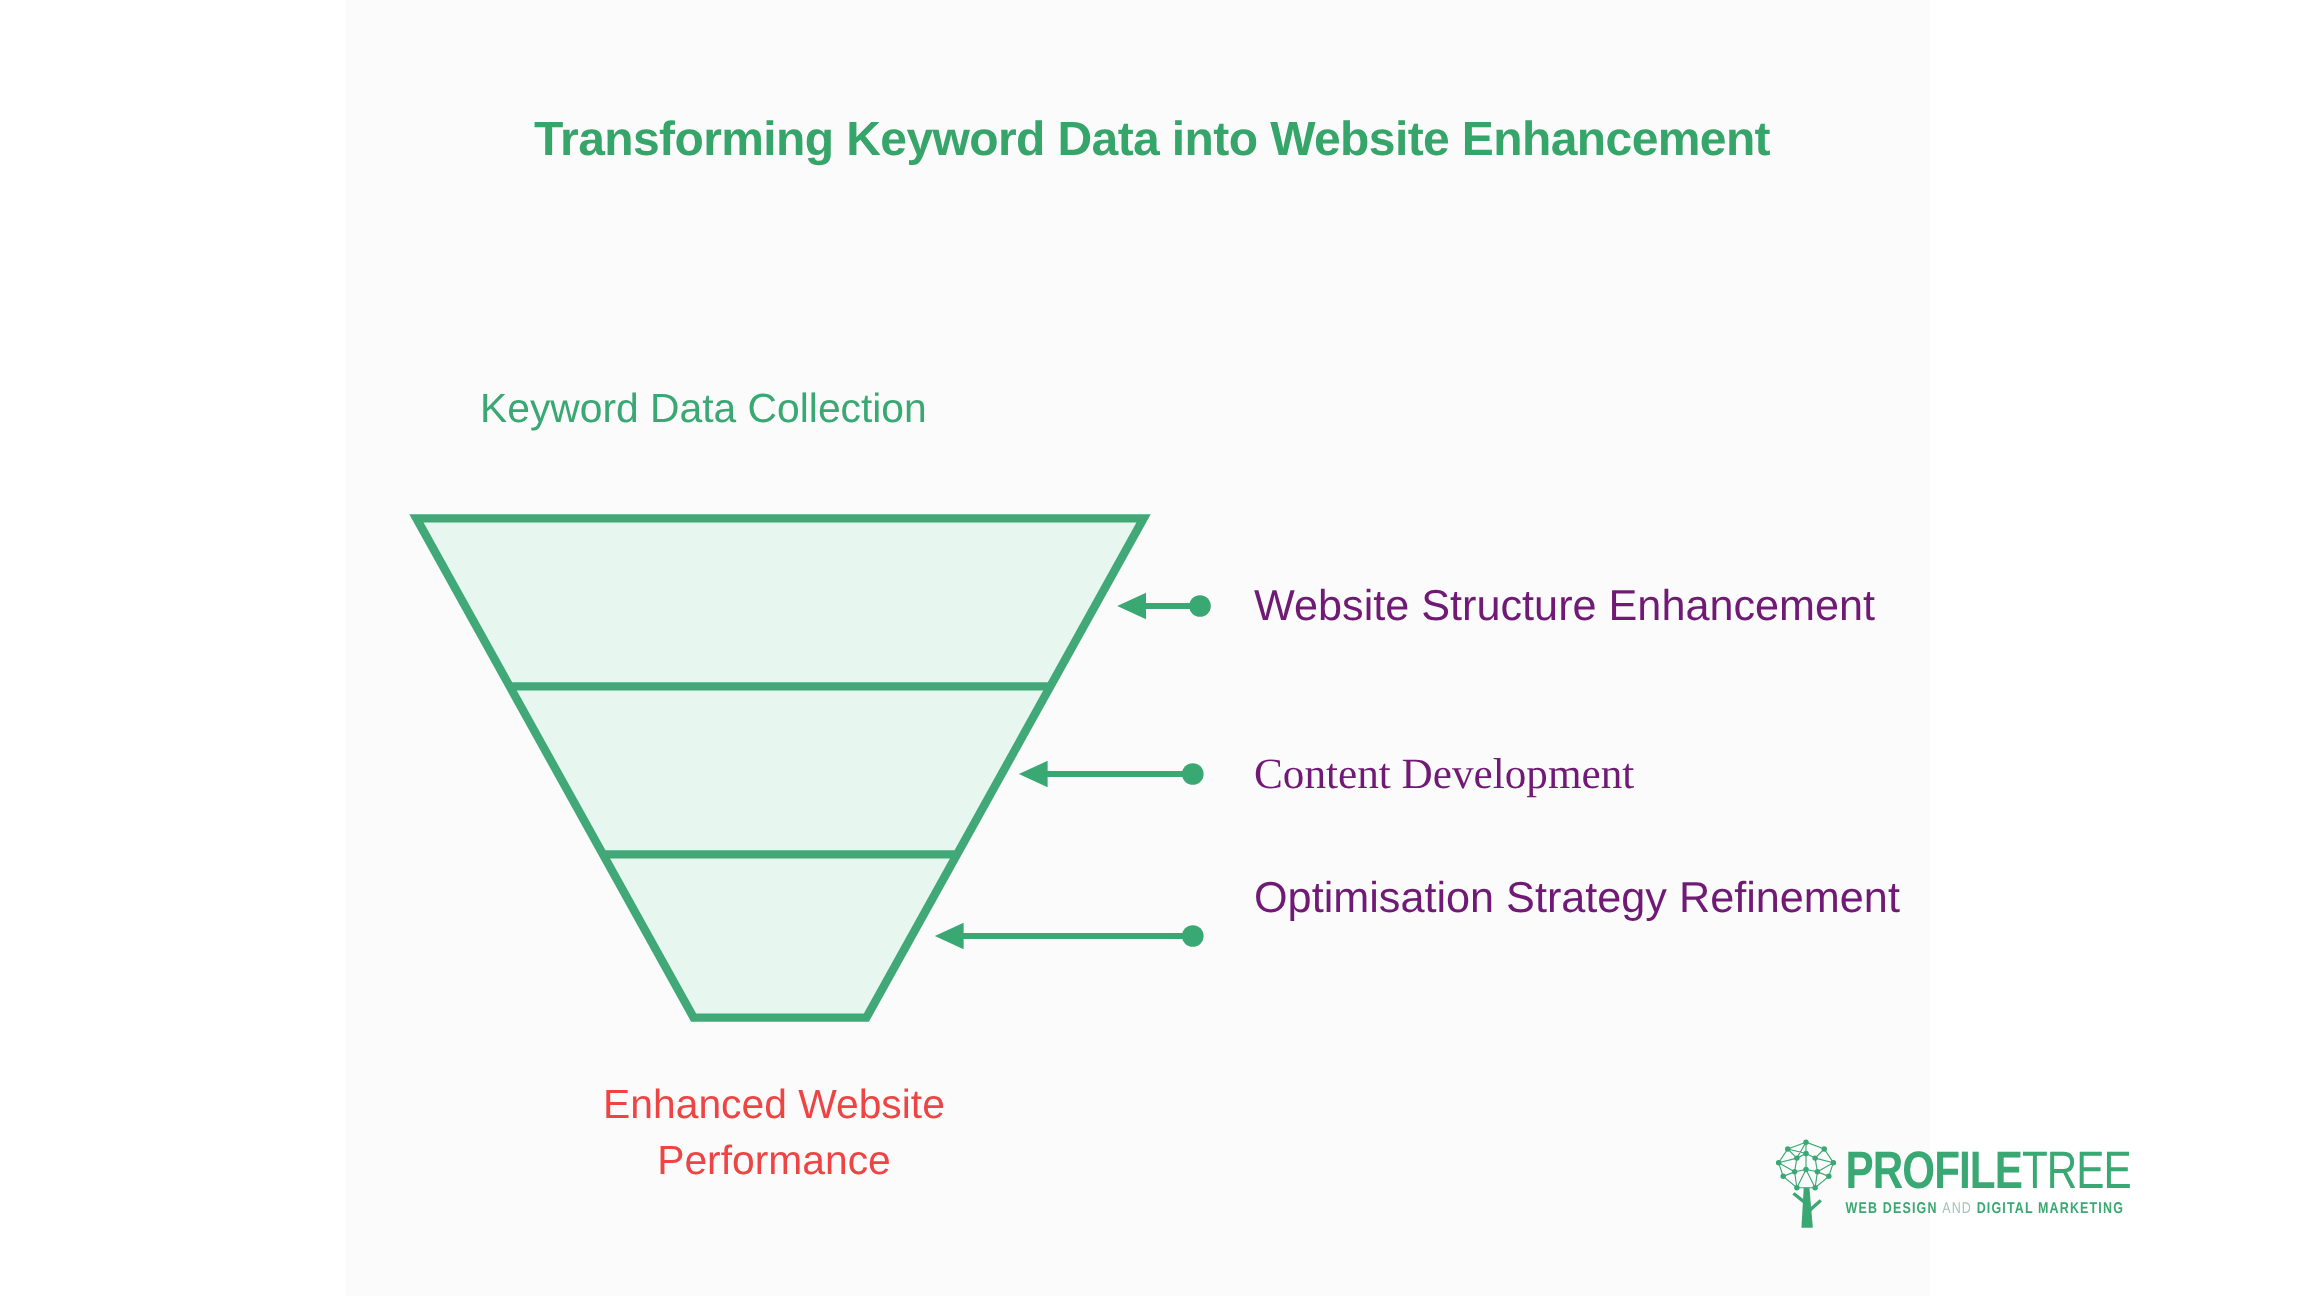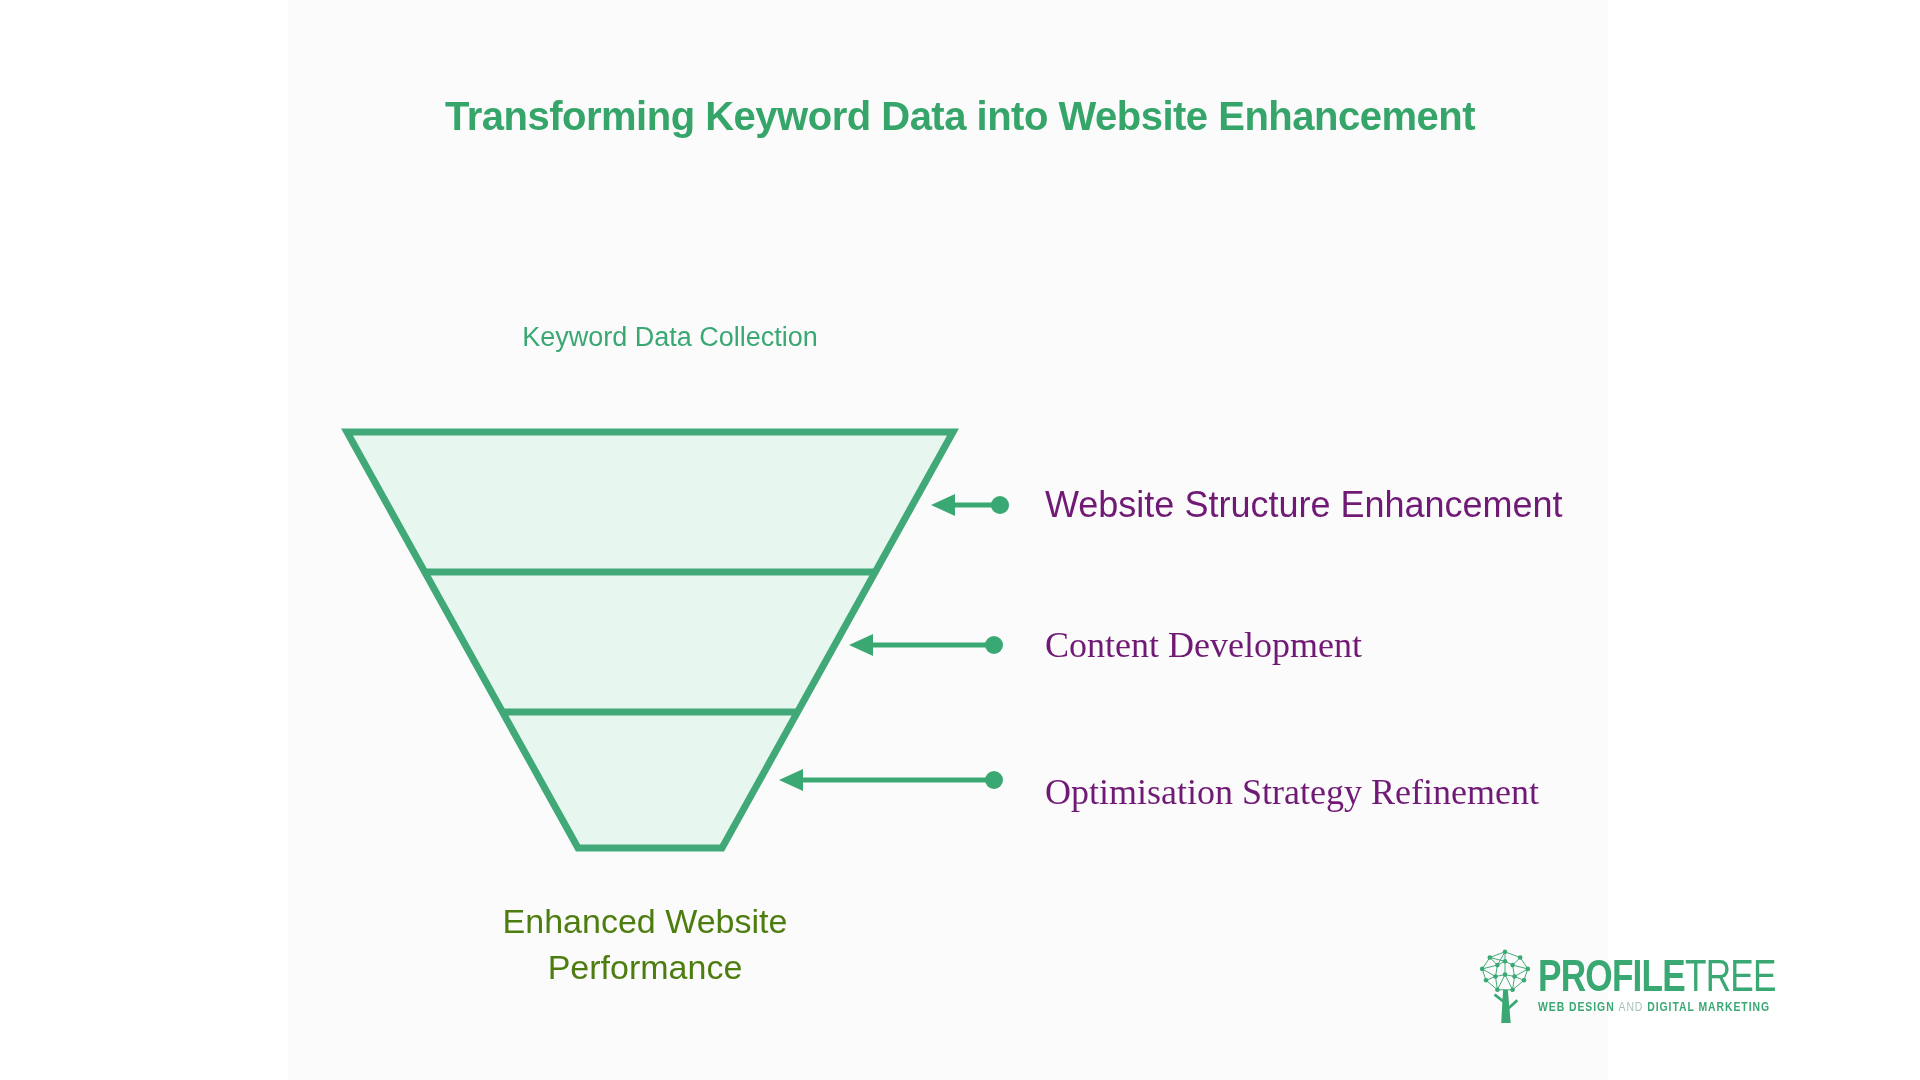--- a/index.html
+++ b/index.html
@@ -12,41 +12,41 @@
     position:absolute;left:288px;top:0;width:1320px;height:1080px;
     background:#fbfbfc;
   }
   .title{
     position:absolute;left:0;right:0;top:94px;
     text-align:center;
     font-size:40px;font-weight:bold;letter-spacing:-0.5px;
     color:#36a56a;
   }
   .kw-label{
-    position:absolute;left:420px;top:322px;width:500px;
-    text-align:center;
-    font-size:27px;color:#3aa873;
+    position:absolute;left:400px;top:322px;width:500px;
+    text-align:left;
+    font-size:34px;color:#3aa873;
   }
   .funnel-svg{position:absolute;left:330px;top:415px;}
   .funnel-shape{fill:#e7f6ee;stroke:#41a878;stroke-width:7;}
   .funnel-line{stroke:#41a878;stroke-width:7;}
   .arrow{position:absolute;}
   .arrow line{stroke:#3aa873;stroke-width:5;}
   .arrow polygon,.arrow circle{fill:#3aa873;}
   .stage-label{
     position:absolute;left:1045px;height:40px;line-height:40px;
     font-size:36px;color:#701a75;white-space:nowrap;
   }
   .stage-label.s1{top:485px;}
   .stage-label.s2{top:625px;font-family:Liberation Serif, serif;}
-  .stage-label.s3{top:772px;font-family:Liberation Serif, serif;}
+  .stage-label.s3{top:728px;}
   .bottom-label{
     position:absolute;left:495px;top:898px;width:300px;
     text-align:center;
-    font-size:34px;line-height:46px;color:#4d7c0f;
+    font-size:34px;line-height:46px;color:#ef4444;
   }
   .logo{
     position:absolute;left:1476px;top:944px;
     display:flex;align-items:center;
   }
   .logo-icon{flex:0 0 auto;margin-top:4px;}
   .logo-text{
     margin-left:4px;
     transform:scaleX(0.80);transform-origin:left top;
     white-space:nowrap;

